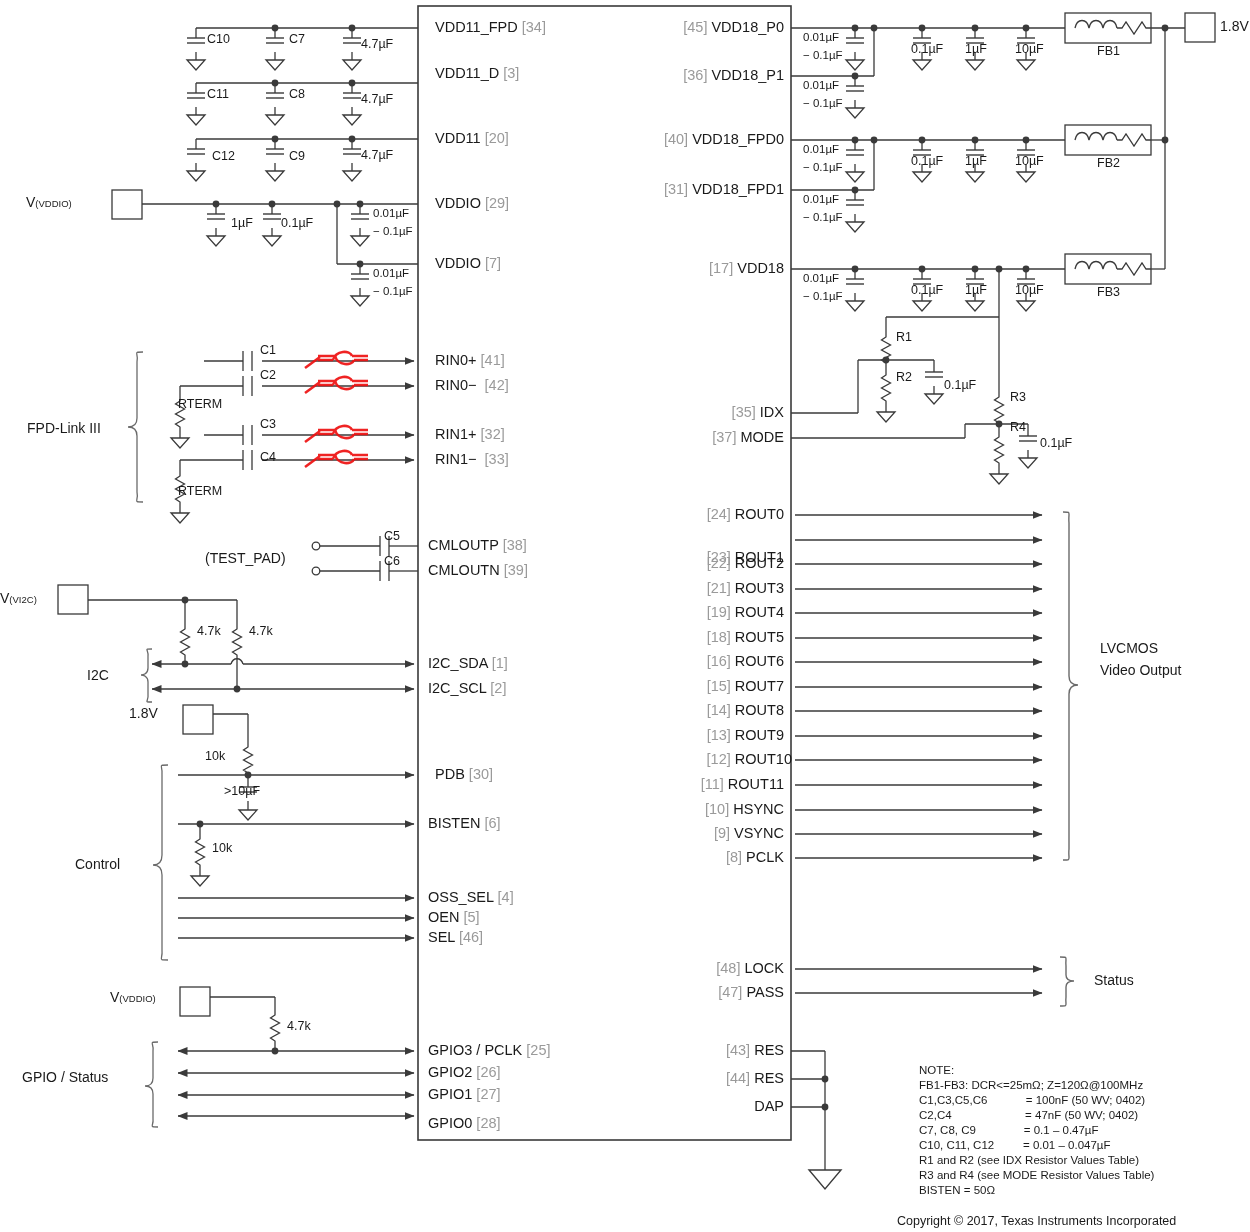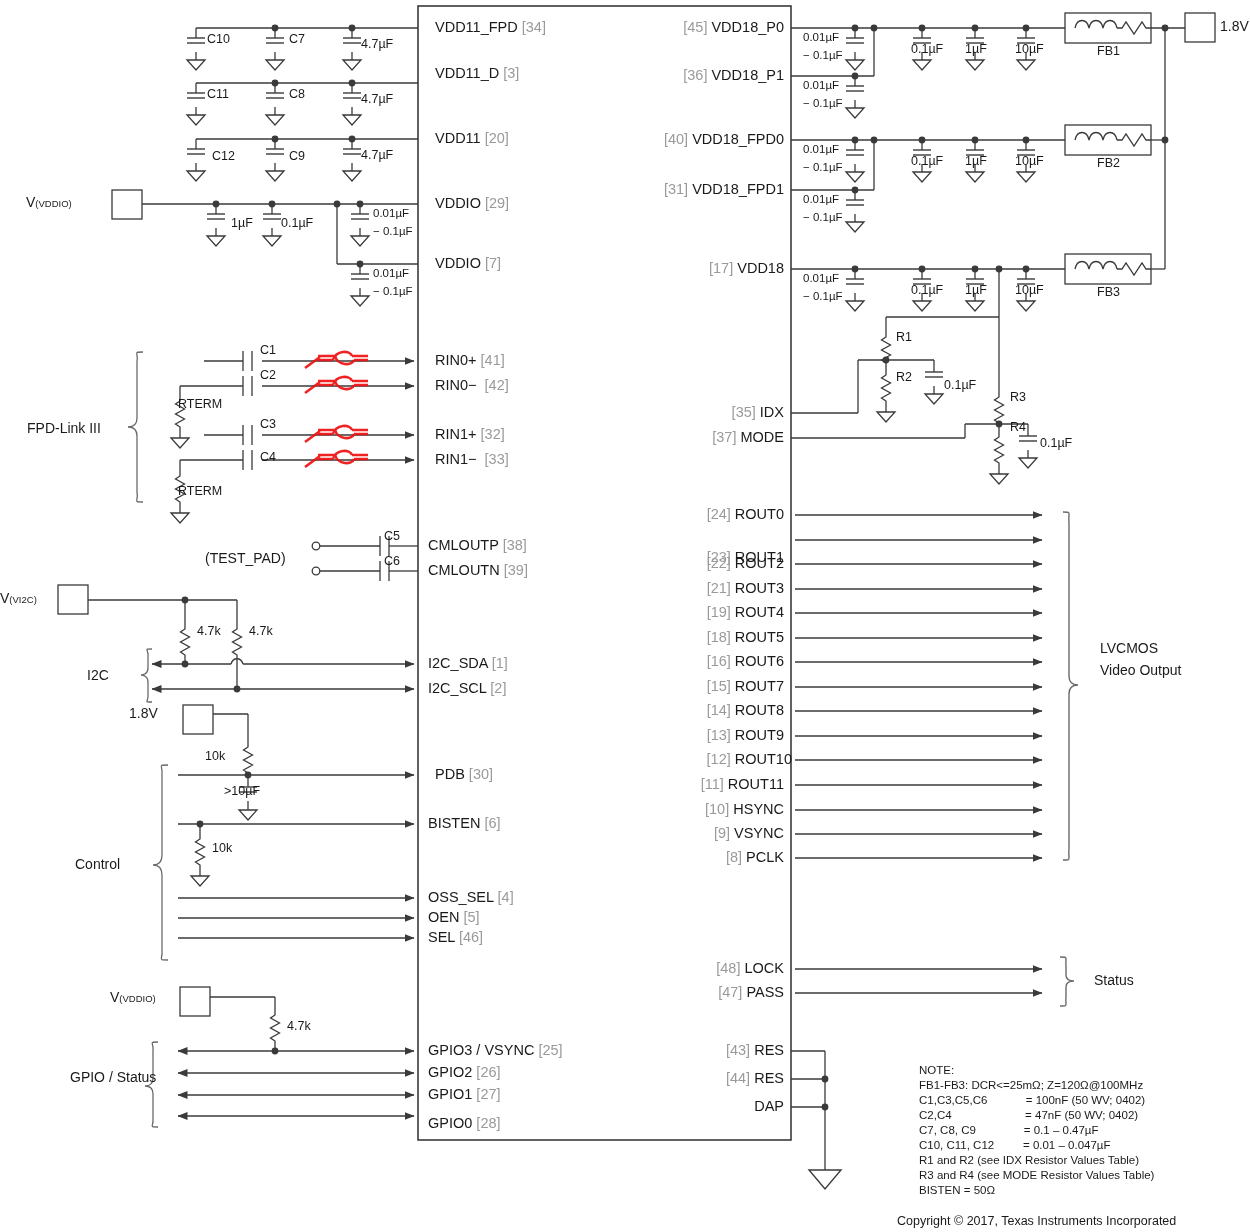--- a/index.html
+++ b/index.html
@@ -505,21 +505,21 @@
 <div class="lbl pin-l" style="left:435px;top:452px;"><span>RIN1−</span>&nbsp; <span class="pnum">[33]</span></div>
 <div class="lbl pin-l" style="left:428px;top:538px;"><span>CMLOUTP</span> <span class="pnum">[38]</span></div>
 <div class="lbl pin-l" style="left:428px;top:563px;"><span>CMLOUTN</span> <span class="pnum">[39]</span></div>
 <div class="lbl pin-l" style="left:428px;top:656px;"><span>I2C_SDA</span> <span class="pnum">[1]</span></div>
 <div class="lbl pin-l" style="left:428px;top:681px;"><span>I2C_SCL</span> <span class="pnum">[2]</span></div>
 <div class="lbl pin-l" style="left:435px;top:767px;"><span>PDB</span> <span class="pnum">[30]</span></div>
 <div class="lbl pin-l" style="left:428px;top:816px;"><span>BISTEN</span> <span class="pnum">[6]</span></div>
 <div class="lbl pin-l" style="left:428px;top:890px;"><span>OSS_SEL</span> <span class="pnum">[4]</span></div>
 <div class="lbl pin-l" style="left:428px;top:910px;"><span>OEN</span> <span class="pnum">[5]</span></div>
 <div class="lbl pin-l" style="left:428px;top:930px;"><span>SEL</span> <span class="pnum">[46]</span></div>
-<div class="lbl pin-l" style="left:428px;top:1043px;"><span>GPIO3 / VSYNC</span> <span class="pnum">[25]</span></div>
+<div class="lbl pin-l" style="left:428px;top:1043px;"><span>GPIO3 / PCLK</span> <span class="pnum">[25]</span></div>
 <div class="lbl pin-l" style="left:428px;top:1065px;"><span>GPIO2</span> <span class="pnum">[26]</span></div>
 <div class="lbl pin-l" style="left:428px;top:1087px;"><span>GPIO1</span> <span class="pnum">[27]</span></div>
 <div class="lbl pin-l" style="left:428px;top:1108px;margin-top:8px;"><span>GPIO0</span> <span class="pnum">[28]</span></div>
 
 <div class="lbl pin-r" style="left:584px;top:20px;width:200px;"><span class="pnum">[45]</span> <span>VDD18_P0</span></div>
 <div class="lbl pin-r" style="left:584px;top:68px;width:200px;"><span class="pnum">[36]</span> <span>VDD18_P1</span></div>
 <div class="lbl pin-r" style="left:584px;top:132px;width:200px;"><span class="pnum">[40]</span> <span>VDD18_FPD0</span></div>
 <div class="lbl pin-r" style="left:584px;top:182px;width:200px;"><span class="pnum">[31]</span> <span>VDD18_FPD1</span></div>
 <div class="lbl pin-r" style="left:584px;top:261px;width:200px;"><span class="pnum">[17]</span> <span>VDD18</span></div>
 <div class="lbl pin-r" style="left:584px;top:405px;width:200px;"><span class="pnum">[35]</span> <span>IDX</span></div>
@@ -573,21 +573,21 @@
 <div class="lbl val" style="left:260px;top:451px;">C4</div>
 <div class="lbl val" style="left:384px;top:530px;">C5</div>
 <div class="lbl val" style="left:384px;top:555px;">C6</div>
 <div class="lbl val" style="left:178px;top:398px;">RTERM</div>
 <div class="lbl val" style="left:178px;top:485px;">RTERM</div>
 
 <div class="lbl grp" style="left:27px;top:421px;">FPD-Link III</div>
 <div class="lbl grp" style="left:205px;top:551px;">(TEST_PAD)</div>
 <div class="lbl grp" style="left:87px;top:668px;">I2C</div>
 <div class="lbl grp" style="left:67px;top:857px;margin-left:8px;">Control</div>
-<div class="lbl grp" style="left:22px;top:1070px;margin-left:48px;">GPIO / Status</div>
+<div class="lbl grp" style="left:22px;top:1070px;">GPIO / Status</div>
 <div class="lbl grp" style="left:1100px;top:641px;">LVCMOS</div>
 <div class="lbl grp" style="left:1100px;top:663px;">Video Output</div>
 <div class="lbl grp" style="left:1094px;top:973px;">Status</div>
 
 <div class="lbl val" style="left:197px;top:625px;">4.7k</div>
 <div class="lbl val" style="left:249px;top:625px;">4.7k</div>
 <div class="lbl val" style="left:205px;top:750px;">10k</div>
 <div class="lbl val" style="left:182px;top:785px;margin-left:42px;">&gt;10µF</div>
 <div class="lbl val" style="left:212px;top:842px;">10k</div>
 <div class="lbl val" style="left:287px;top:1020px;">4.7k</div>

